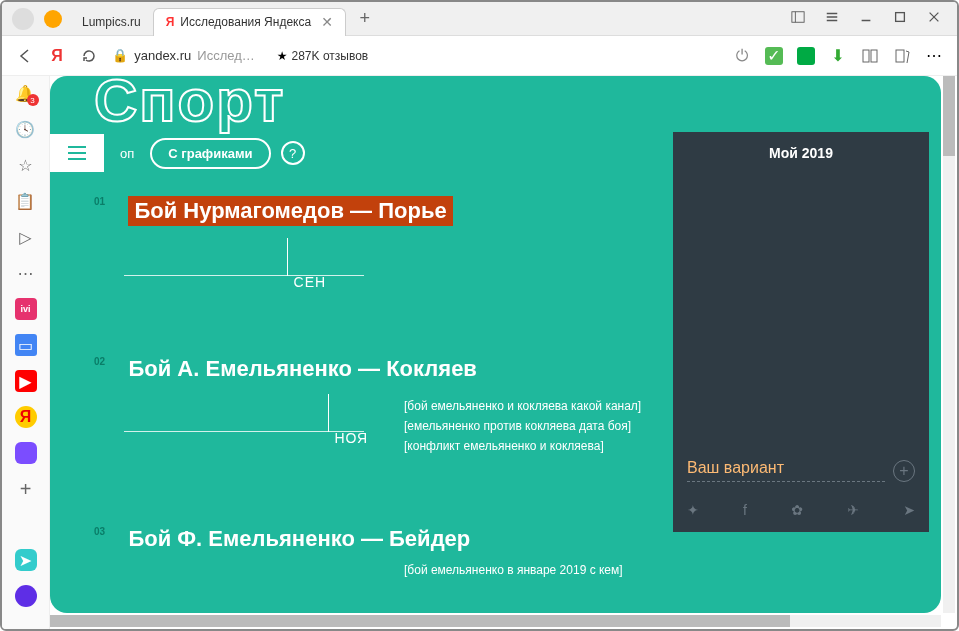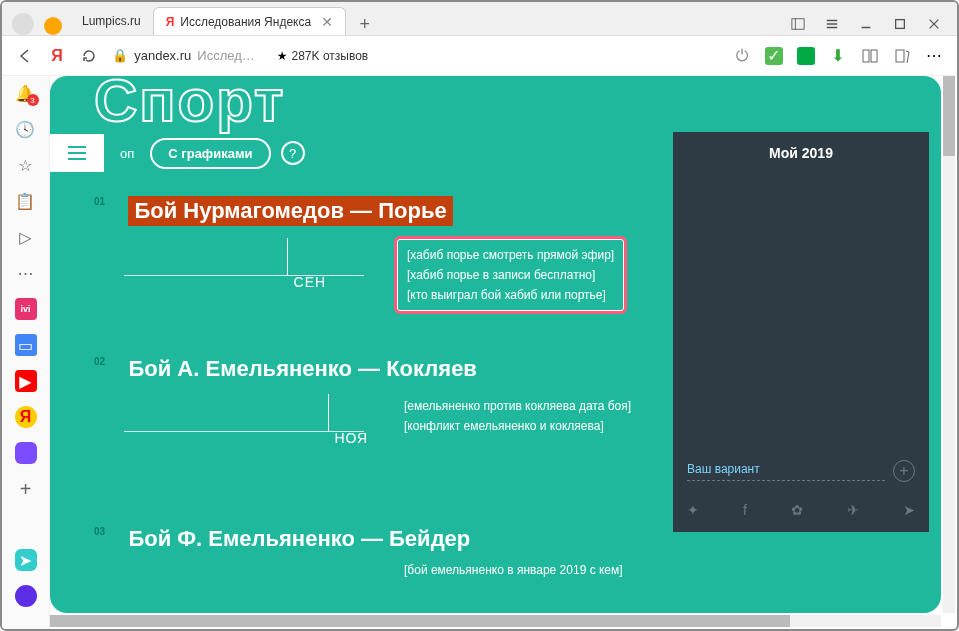--- a/index.html
+++ b/index.html
@@ -1,19 +1,19 @@
 <!DOCTYPE html>
 <html><head>
 <meta charset="utf-8">
 <style>
 * { margin: 0; padding: 0; box-sizing: border-box; font-family: Arial, sans-serif; }
 body { width: 959px; height: 631px; background: #fff; overflow: hidden; position: relative; border: 2px solid #888; border-radius: 6px; }
 
 
-.titlebar { height: 34px; background: #f0f0f0; display: flex; align-items: flex-end; border-bottom: 1px solid #ddd; }
+.titlebar { height: 34px; background: #f0f0f0; display: flex; align-items: center; border-bottom: 1px solid #ddd; }
 .titlebar .avatar { width: 22px; height: 22px; border-radius: 50%; background: #ddd; margin: 0 10px; }
 .titlebar .orange-icon { width: 18px; height: 18px; border-radius: 50%; background: #ffa500; margin-right: 8px; }
 .tab { height: 28px; display: flex; align-items: center; padding: 0 12px; border-radius: 6px 6px 0 0; margin-top: 6px; font-size: 12px; color: #333; gap: 6px; }
 .tab.active { background: #fff; border: 1px solid #ccc; border-bottom: none; }
 .tab .favicon-y { color: #f33; font-weight: bold; }
 .tab .close-x { color: #888; font-size: 14px; margin-left: 4px; }
 .newtab { width: 22px; height: 22px; display: flex; align-items: center; justify-content: center; font-size: 18px; color: #666; margin-left: 8px; }
 .windowctrl { margin-left: auto; display: flex; gap: 20px; padding: 0 16px; color: #555; }
 .windowctrl span svg { width: 14px; height: 14px; }
 
@@ -66,21 +66,21 @@
 .queries.boxed { border: 3px solid #ff5c7b; border-radius: 6px; padding: 6px 10px; box-shadow: inset 0 0 0 1px #fff; }
 
 .item1 { top: 120px; }
 .item2 { top: 280px; }
 .item3 { top: 450px; }
 
 
 .right-panel { position: absolute; right: 12px; top: 56px; width: 256px; height: 400px; background: #2f3b44; color: #fff; }
 .right-panel .rp-title { text-align: center; font-size: 14px; font-weight: bold; padding: 13px 0; }
 .rp-input { position: absolute; bottom: 50px; left: 14px; right: 14px; display: flex; align-items: center; }
-.rp-input .ph { color: #7dd3fc; font-size: 12px; flex: 1; border-bottom: 1px dashed #6a7680; padding-bottom: 4px; }
+.rp-input .ph { color: #fdba74; font-size: 16px; flex: 1; border-bottom: 1px dashed #6a7680; padding-bottom: 4px; }
 .rp-input .plus { width: 22px; height: 22px; border: 1px solid #6a7680; border-radius: 50%; display: flex; align-items: center; justify-content: center; color: #6a7680; margin-left: 8px; }
 .rp-social { position: absolute; bottom: 14px; left: 14px; right: 14px; display: flex; justify-content: space-between; color: #6a7680; font-size: 14px; }
 
 .scrollbar-v { position: absolute; right: 2px; top: 74px; bottom: 16px; width: 12px; background: #f0f0f0; }
 .scrollbar-v .thumb { position: absolute; top: 0; width: 100%; height: 80px; background: #bbb; }
 .scrollbar-h { position: absolute; left: 48px; right: 16px; bottom: 2px; height: 12px; background: #f0f0f0; }
 .scrollbar-h .thumb { position: absolute; left: 0; height: 100%; width: 740px; background: #bbb; }
 </style>
 </head>
 <body>
@@ -199,36 +199,32 @@
   </div>
 
   <div class="item item1 hl">
     <span class="num">01</span>
     <span class="title">Бой Нурмагомедов — Порье</span>
     <div class="spark">
       <div class="spark-line"></div>
       <div class="spark-peak" style="left:68%"></div>
       <div class="spark-label" style="left:64%">СЕН</div>
     </div>
-    <div class="queries boxed" style="top:40px;left:300px">
-      <div>[хабиб порье смотреть прямой эфир]</div>
-      <div>[хабиб порье в записи бесплатно]</div>
-      <div>[кто выиграл бой хабиб или портье]</div>
-    </div>
   </div>
 
   <div class="item item2">
     <span class="num">02</span>
     <span class="title">Бой А. Емельяненко — Кокляев</span>
     <div class="spark">
       <div class="spark-line"></div>
       <div class="spark-peak" style="left:85%"></div>
       <div class="spark-label" style="left:81%">НОЯ</div>
     </div>
     <div class="queries" style="top:40px;left:310px">
+      <div>[бой емельяненко и кокляева какой канал]</div>
       <div>[емельяненко против кокляева дата боя]</div>
       <div>[конфликт емельяненко и кокляева]</div>
     </div>
   </div>
 
   <div class="item item3">
     <span class="num">03</span>
     <span class="title">Бой Ф. Емельяненко — Бейдер</span>
     <div class="queries" style="top:34px;left:310px">
       <div>[бой емельяненко в январе 2019 с кем]</div>

